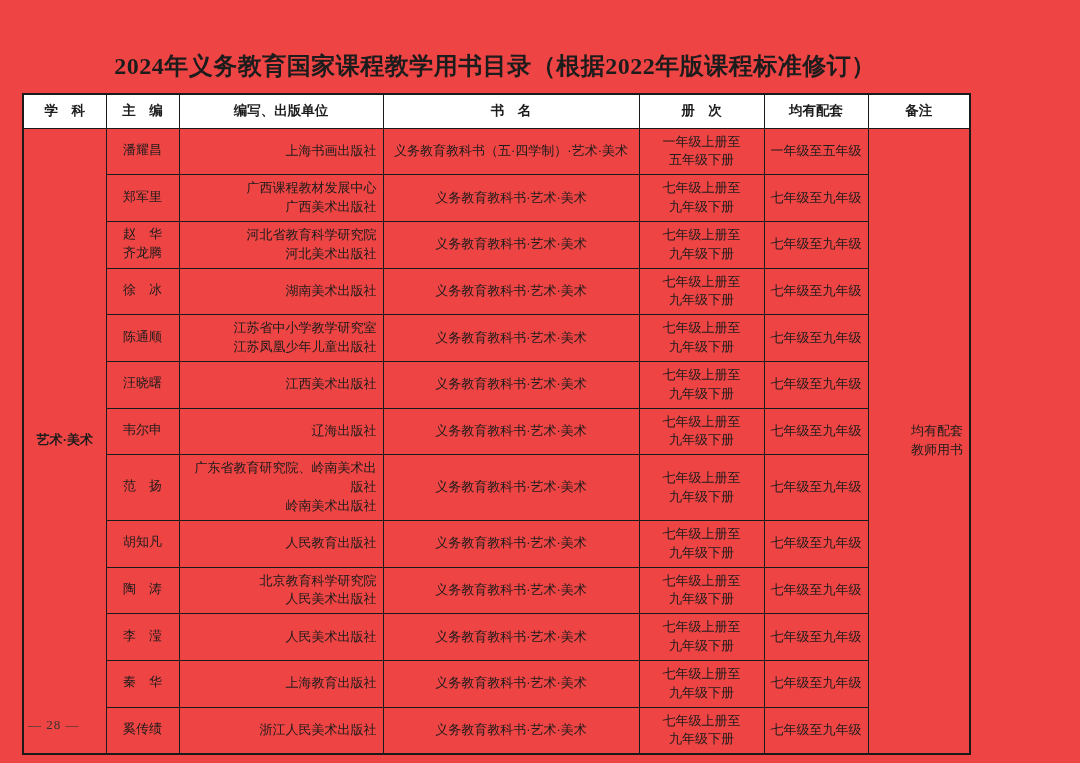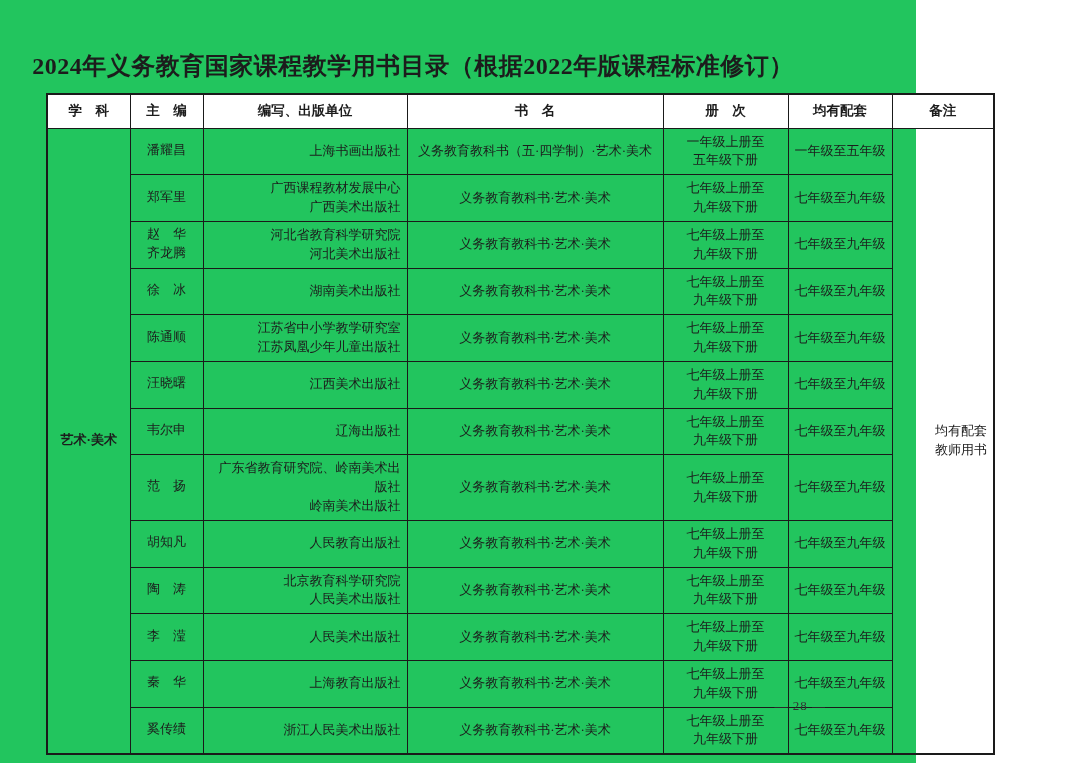--- a/index.html
+++ b/index.html
@@ -5,40 +5,39 @@
   * { margin: 0; padding: 0; box-sizing: border-box; }
   html, body {
     width: 1080px; height: 763px;
     background: #ffffff;
     font-family: "Liberation Serif", "DejaVu Serif", serif;
     color: #1c1c1c;
     overflow: hidden;
   }
   .page {
     position: relative;
-    width: 916px; height: 763px;
-    background: #22c55e;
+    width: 1080px; height: 763px;
+    background: #ef4444;
   }
   .doc-title {
     position: absolute;
     top: 50px; left: 0; right: 90px;
     text-align: center;
     font-size: 24px;
     font-weight: bold;
     letter-spacing: 0.5px;
     white-space: nowrap;
   }
   table.catalog {
     position: absolute;
     top: 93px; left: 22px;
     width: 947px;
     border-collapse: collapse;
     table-layout: fixed;
     font-size: 13px;
-    margin-left: 24px;
   }
   table.catalog, table.catalog td, table.catalog th {
     border: 1px solid #1a1a1a;
   }
   table.catalog { border: 2px solid #1a1a1a; }
   table.catalog th {
     font-size: 13.5px;
     font-weight: bold;
     height: 34px;
     text-align: center;
@@ -57,25 +56,26 @@
     font-size: 13px;
   }
   td.c-editor { text-align: center; white-space: pre-line; font-family: Liberation Mono, monospace; }
   td.c-pub    { text-align: right;   white-space: pre-line; }
   td.c-book   { text-align: center; }
   td.c-vol    { text-align: center; white-space: pre-line; }
   td.c-grade  { text-align: center; }
   td.c-remark { text-align: right; white-space: pre-line; }
   .page-number {
     position: absolute;
-    top: 698px; left: 0; right: 90px;
-    text-align: right;
+    top: 717px; left: 0; right: 90px;
+    text-align: left;
     font-size: 13px;
     letter-spacing: 1px;
     color: #333;
+    padding-left: 28px;
   }
 </style>
 </head>
 <body>
 
 <div class="page">
 
   <div class="doc-title">2024年义务教育国家课程教学用书目录（根据2022年版课程标准修订）</div>
 
   <table class="catalog">

